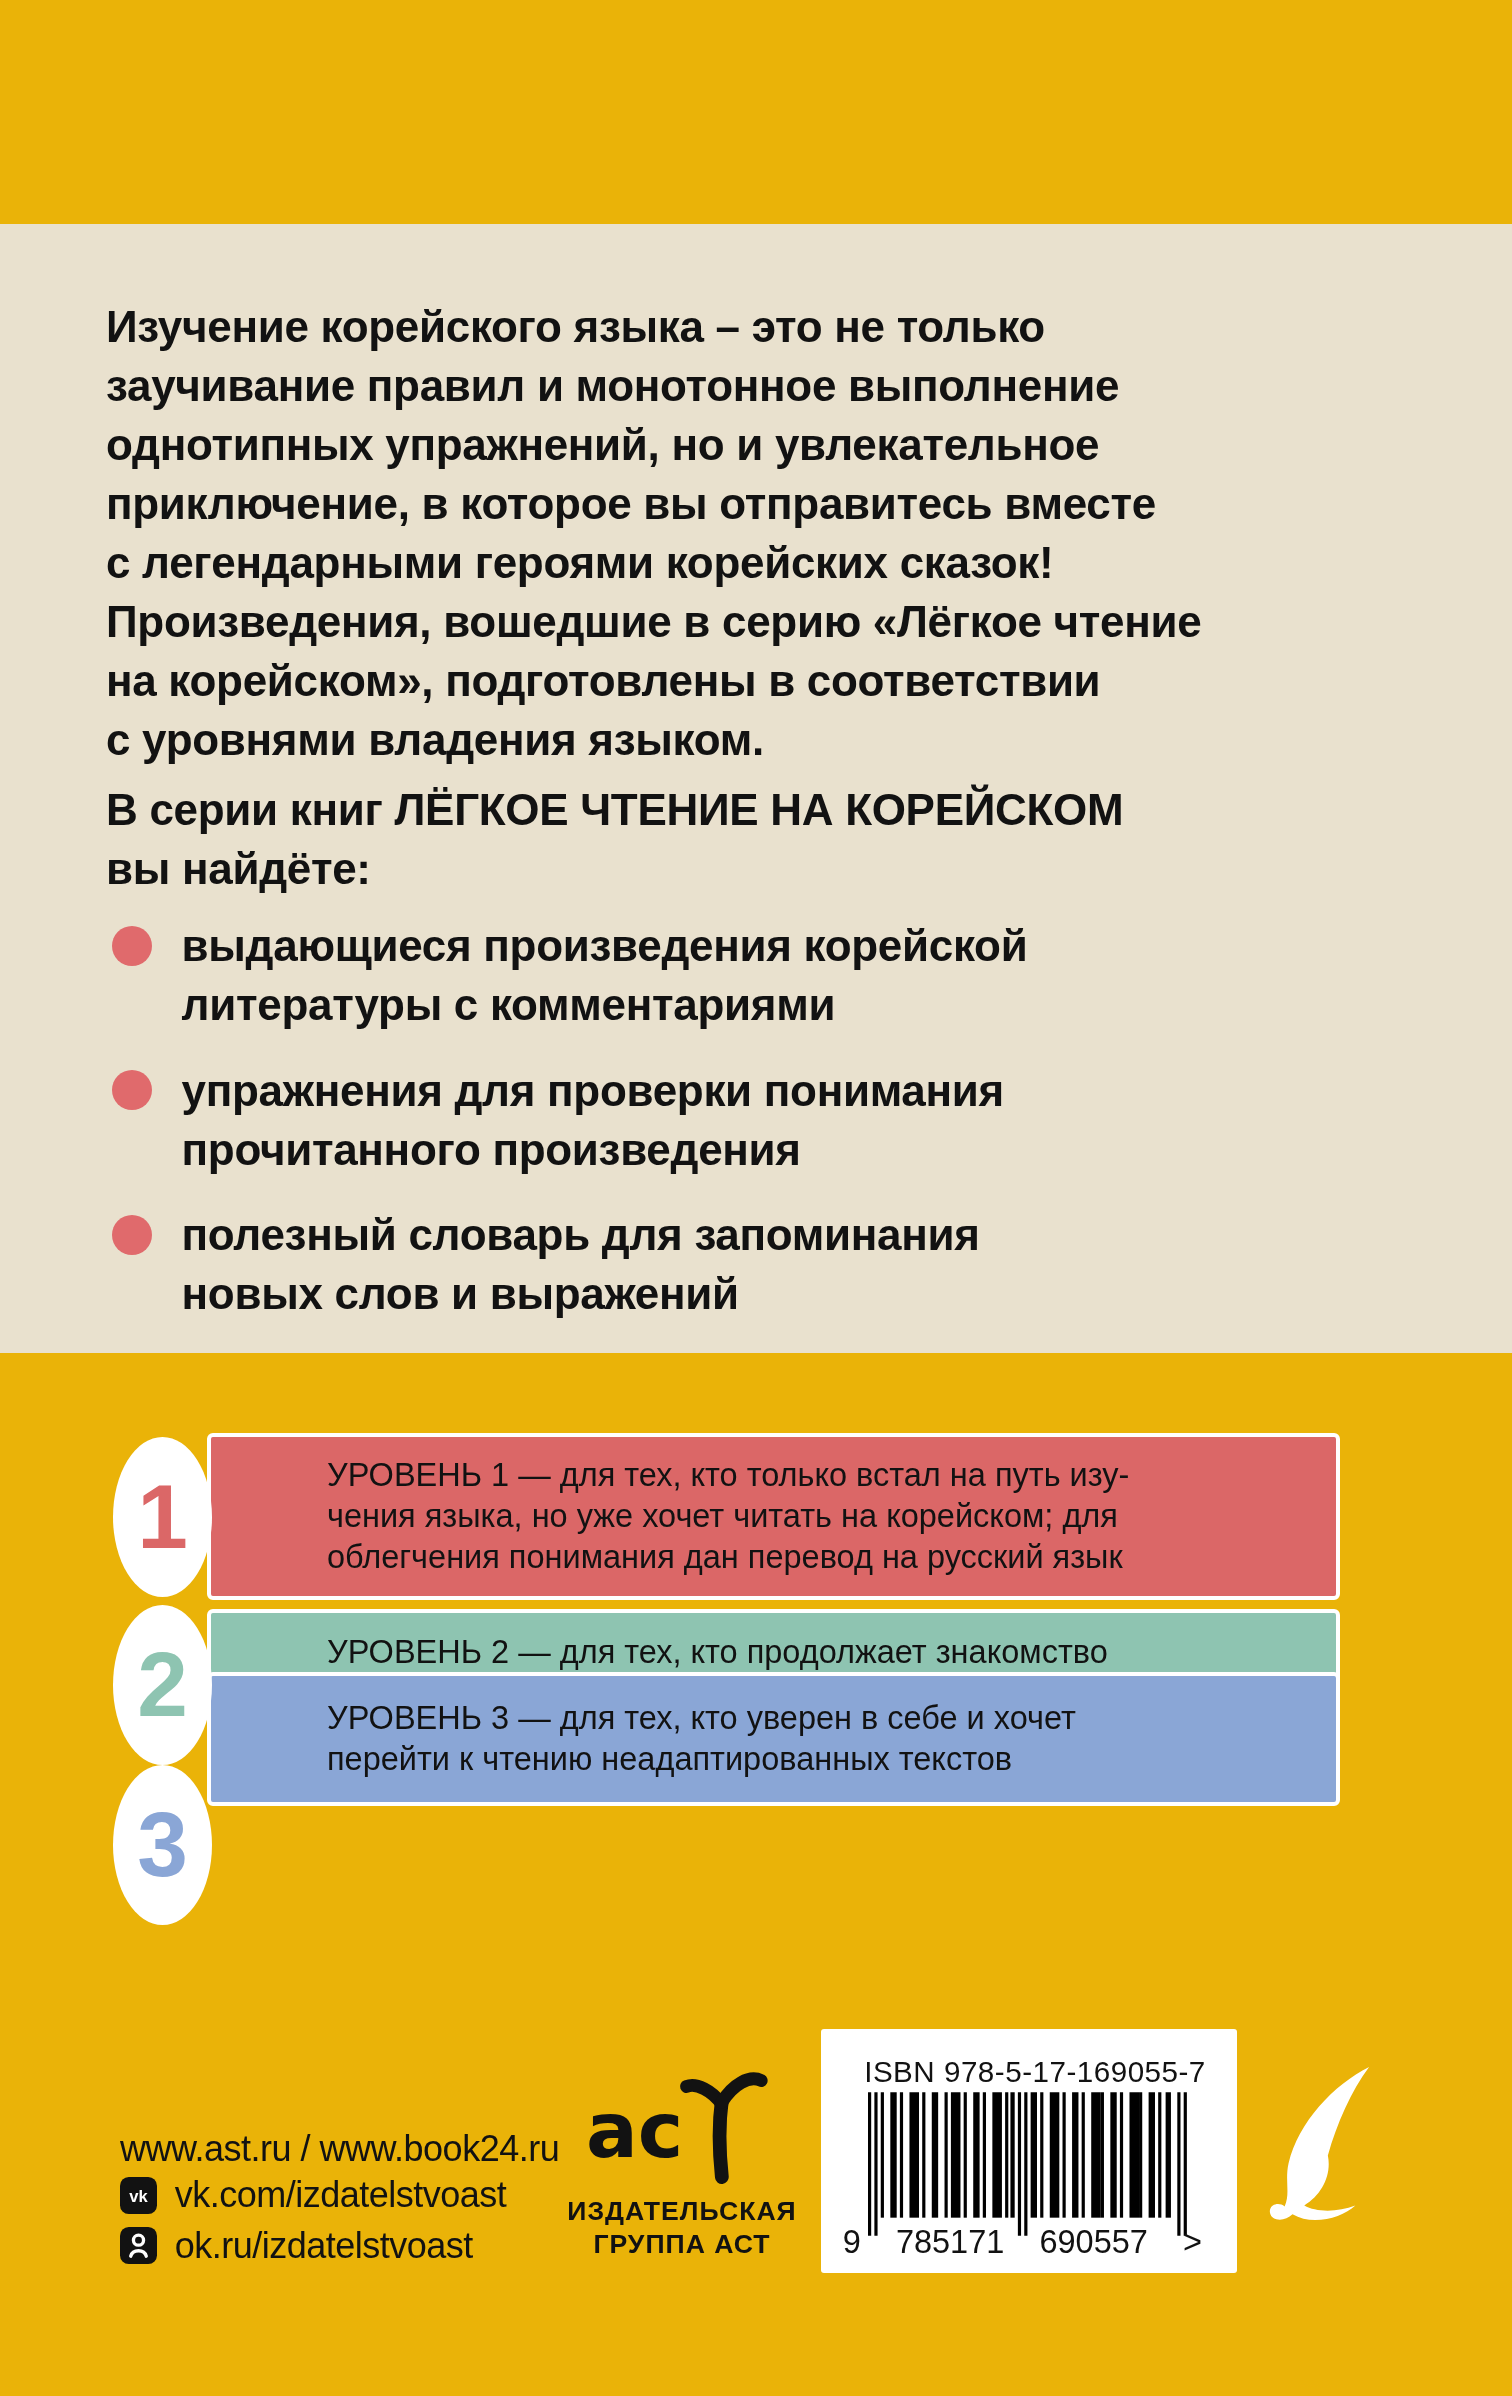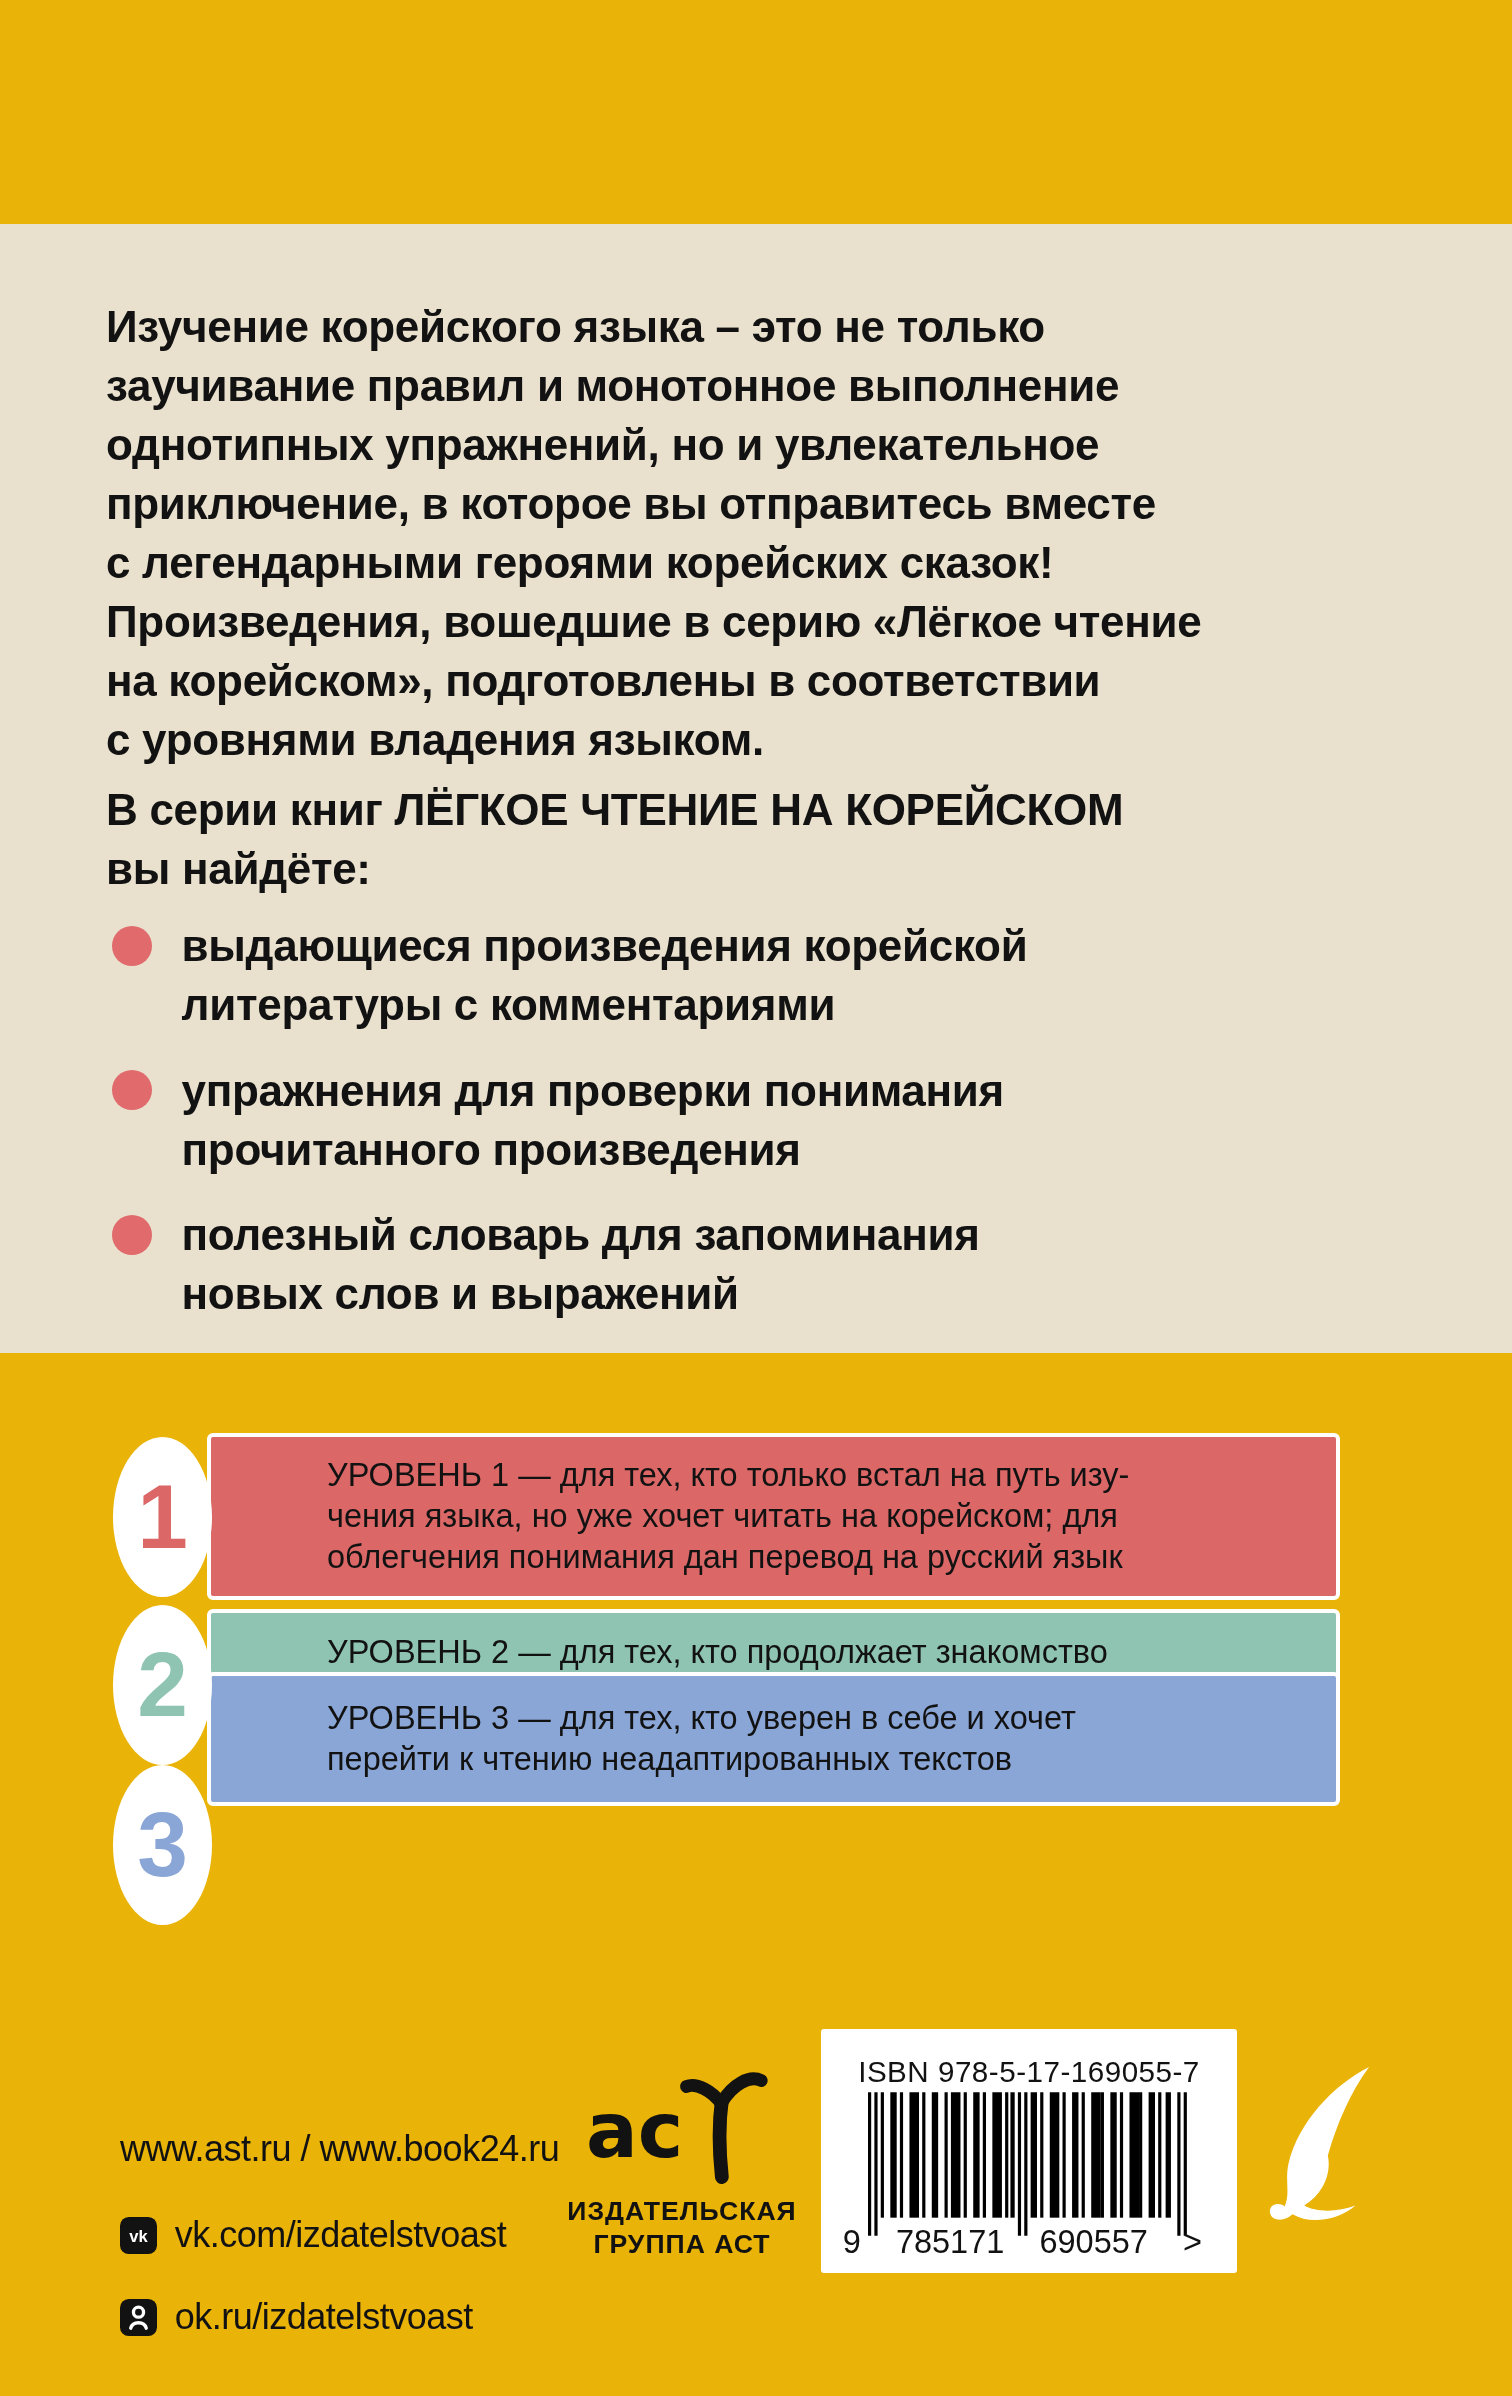--- a/index.html
+++ b/index.html
@@ -25,28 +25,28 @@
   .oval{position:absolute;left:113px;width:99px;height:160px;background:#fff;border-radius:50%;
         display:flex;align-items:center;justify-content:center;font-weight:700;font-size:91px;}
   .oval1{top:1437px;}
   .oval2{top:1605px;}
   .oval3{top:1765px;}
   
   .promo{position:absolute;left:120px;top:2041px;font-weight:700;font-size:32.5px;line-height:40px;
         letter-spacing:2px;white-space:pre-line;}
   .websites{position:absolute;left:120px;top:2128px;font-size:36px;letter-spacing:-0.5px;}
   .social{position:absolute;left:120px;top:2174px;}
-  .social-row{display:flex;align-items:center;margin-bottom:8.9px;margin-top:40px;}
+  .social-row{display:flex;align-items:center;margin-bottom:8.9px;}
   .sicon{flex:none;width:37px;height:37px;margin-right:17.7px;}
   .slabel{font-size:36px;letter-spacing:-0.5px;}
   .ast-logo{position:absolute;left:588px;top:2051px;width:187px;height:133px;}
   .publisher{position:absolute;left:549px;top:2195px;width:266px;text-align:center;font-weight:700;
         font-size:26.6px;line-height:33px;letter-spacing:1px;white-space:pre-line;}
   .barcode{position:absolute;left:821px;top:2029px;width:416px;height:244px;background:#fff;border-radius:3px;}
-  .isbn{position:absolute;top:25.6px;left:0;width:100%;text-align:center;font-size:29.6px;letter-spacing:0.5px;}
+  .isbn{position:absolute;top:25.6px;left:0;width:100%;text-align:center;font-size:29.6px;letter-spacing:0.5px;padding-left:6px;}
   .bars{position:absolute;top:63px;left:47px;}
   .digits{position:absolute;bottom:11.8px;left:21.7px;right:35px;display:flex;justify-content:space-between;
         font-size:32.5px;}
   .feather{position:absolute;left:1265px;top:2065px;width:110px;height:169px;}
 </style>
 </head>
 <body>
 
 <div class="page">
 

